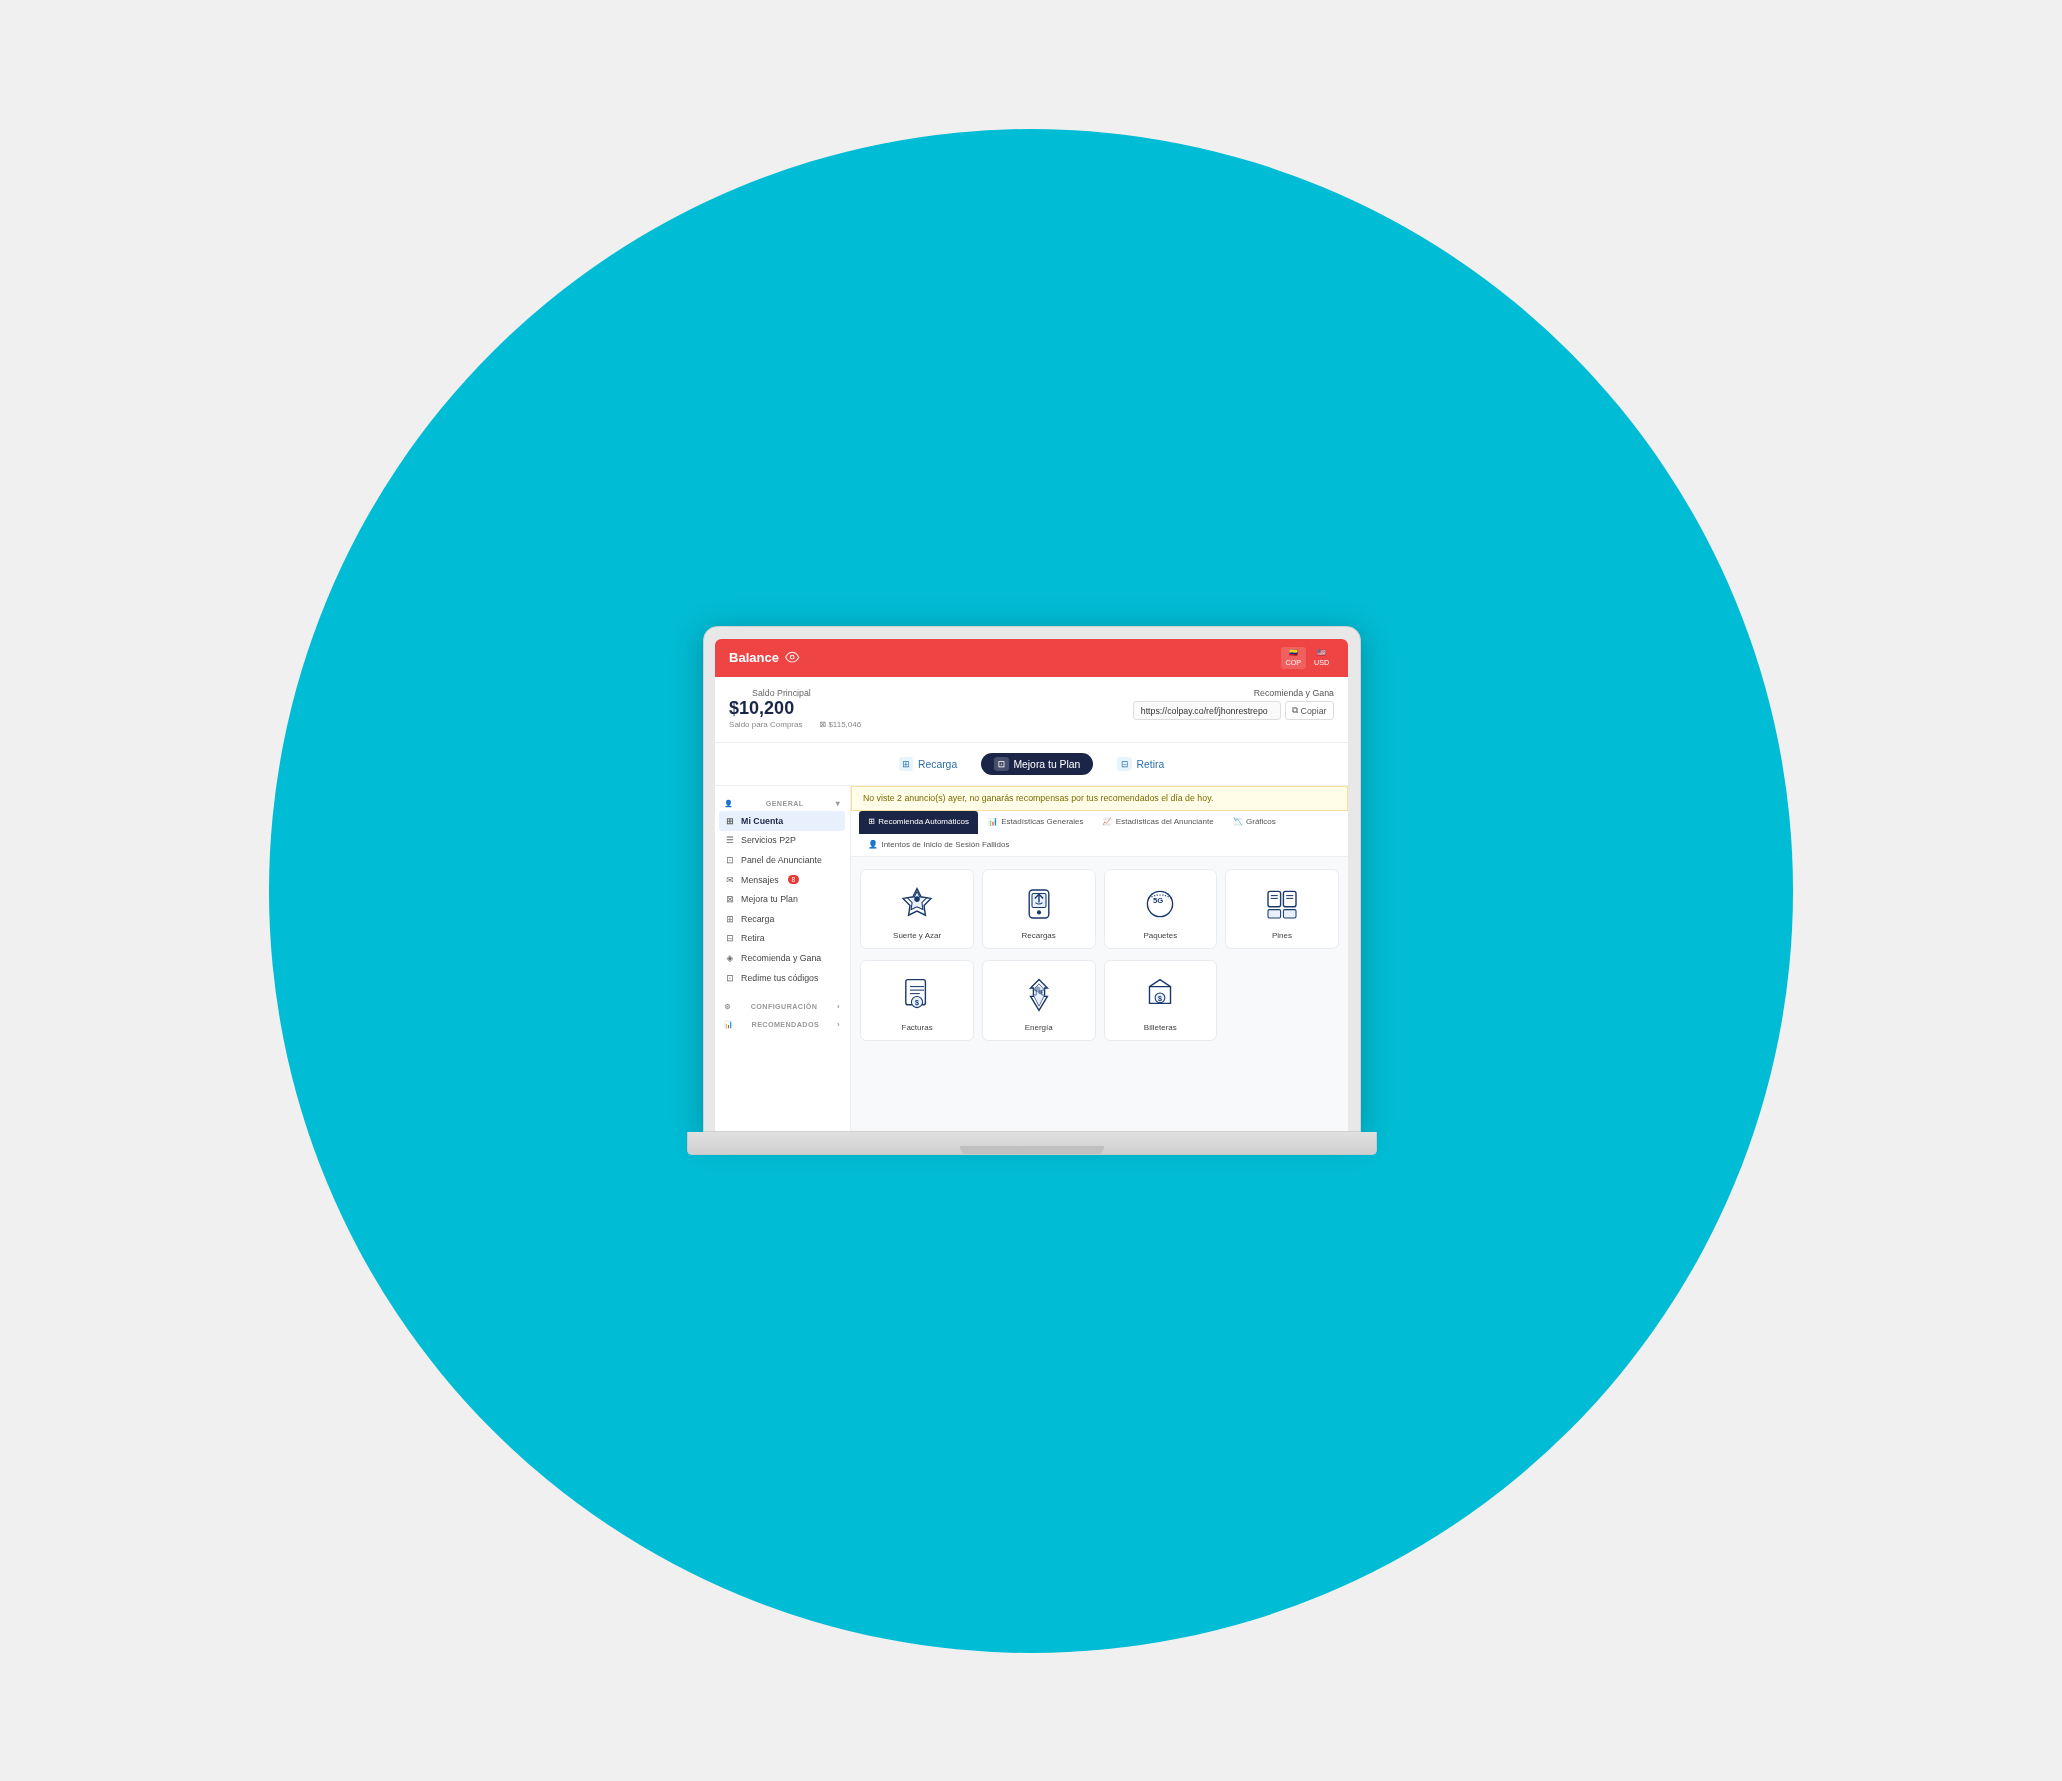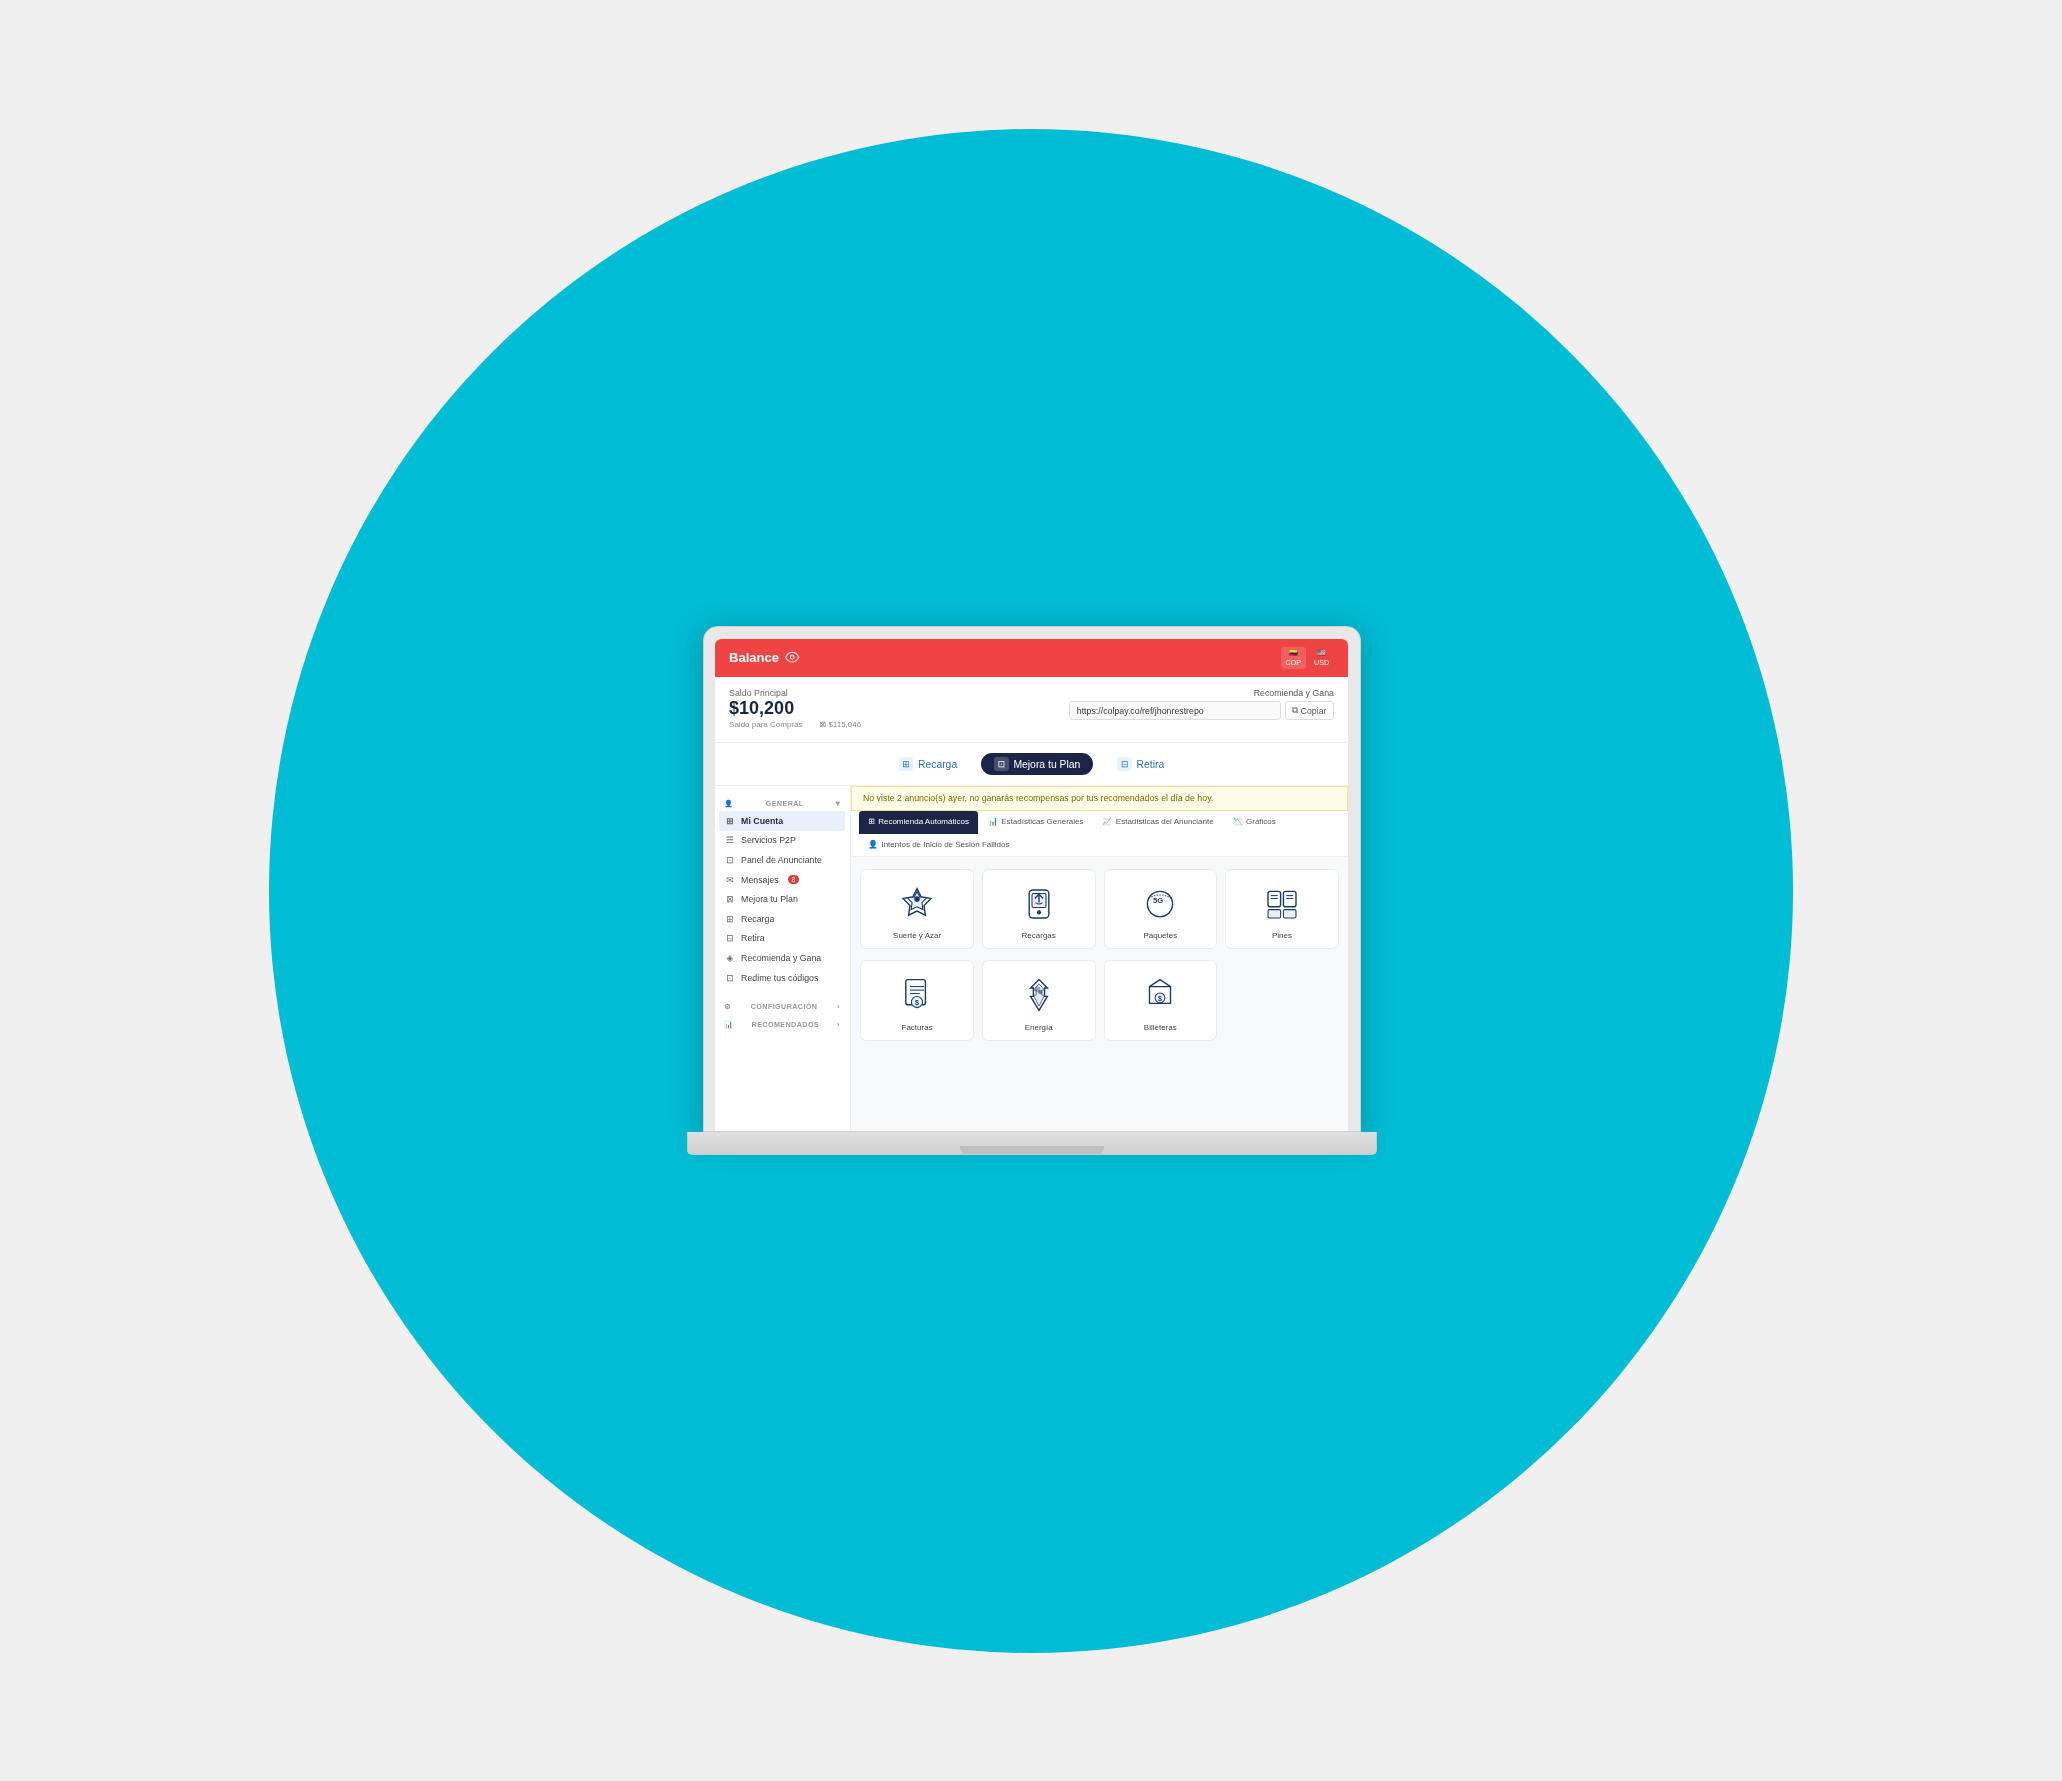--- a/index.html
+++ b/index.html
@@ -127,20 +127,21 @@
       justify-content: space-between;
       align-items: flex-start;
       border-bottom: 0.8px solid #eee;
     }
 
     .balance-left {}
 
     .balance-label {
       font-size: 8.8px;
       color: #666;
+      margin-left: 23px;
     }
 
     .balance-amount {
       font-size: 18px;
       font-weight: 700;
       color: #1a2547;
     }
 
     .balance-sub {
       font-size: 8px;
@@ -165,21 +166,21 @@
       display: flex;
       gap: 3.2px;
     }
 
     .ref-input {
       border: 0.8px solid #ddd;
       border-radius: 3.2px;
       padding: 3.2px 6.4px;
       font-size: 8.8px;
       color: #333;
-      width: 212px;
+      width: 148px;
       background: #fafafa;
     }
 
     .copy-btn {
       background: white;
       border: 0.8px solid #ddd;
       border-radius: 3.2px;
       padding: 3.2px 6.4px;
       font-size: 8.8px;
       color: #555;

